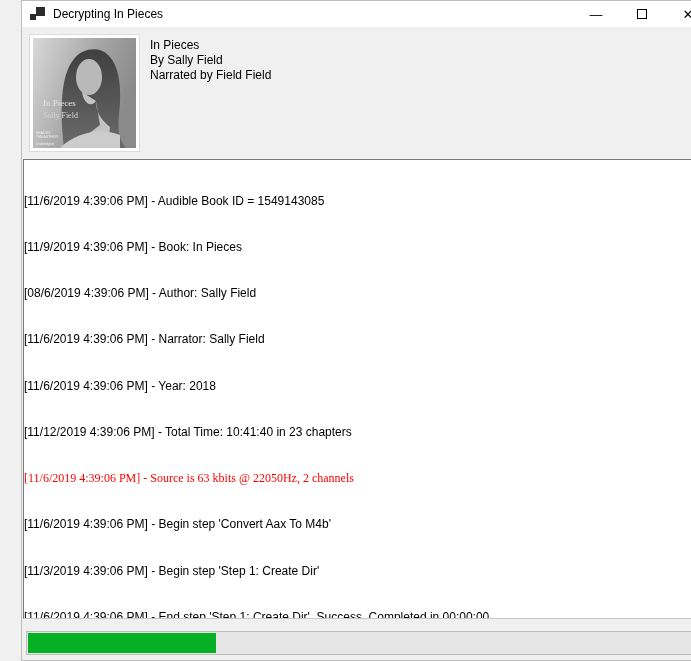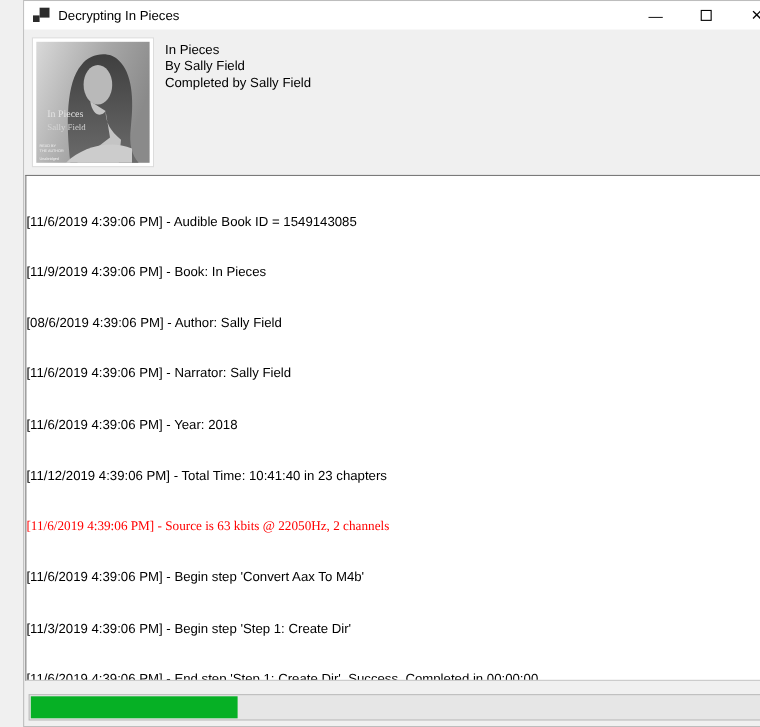--- a/index.html
+++ b/index.html
@@ -88,21 +88,21 @@
         <text x="13" y="71" font-family="Liberation Serif, serif" font-size="9" fill="#e3e3e3">In Pieces</text>
         <text x="13" y="83" font-family="Liberation Serif, serif" font-size="8" fill="#d4d4d4">Sally Field</text>
         <text x="6" y="99" font-family="Liberation Sans, sans-serif" font-size="3.4" fill="#f0f0f0">READ BY</text>
         <text x="6" y="103" font-family="Liberation Sans, sans-serif" font-size="3.4" fill="#f0f0f0">THE AUTHOR</text>
         <text x="6" y="110" font-family="Liberation Sans, sans-serif" font-size="3.4" fill="#f0f0f0">Unabridged</text>
       </svg>
     </div>
     <div class="book-info">
       <div>In Pieces</div>
       <div>By Sally Field</div>
-      <div>Completed by Sally Field</div>
+      <div>Narrated by Field Field</div>
     </div>
   </div>
 
   <div class="log">
     <div class="log-line" data-color="black">[11/6/2019 4:39:06 PM] - Audible Book ID = 1549143085</div>
     <div class="log-line" data-color="black">[11/9/2019 4:39:06 PM] - Book: In Pieces</div>
     <div class="log-line" data-color="black">[08/6/2019 4:39:06 PM] - Author: Sally Field</div>
     <div class="log-line" data-color="black">[11/6/2019 4:39:06 PM] - Narrator: Sally Field</div>
     <div class="log-line" data-color="black">[11/6/2019 4:39:06 PM] - Year: 2018</div>
     <div class="log-line" data-color="black">[11/12/2019 4:39:06 PM] - Total Time: 10:41:40 in 23 chapters</div>

